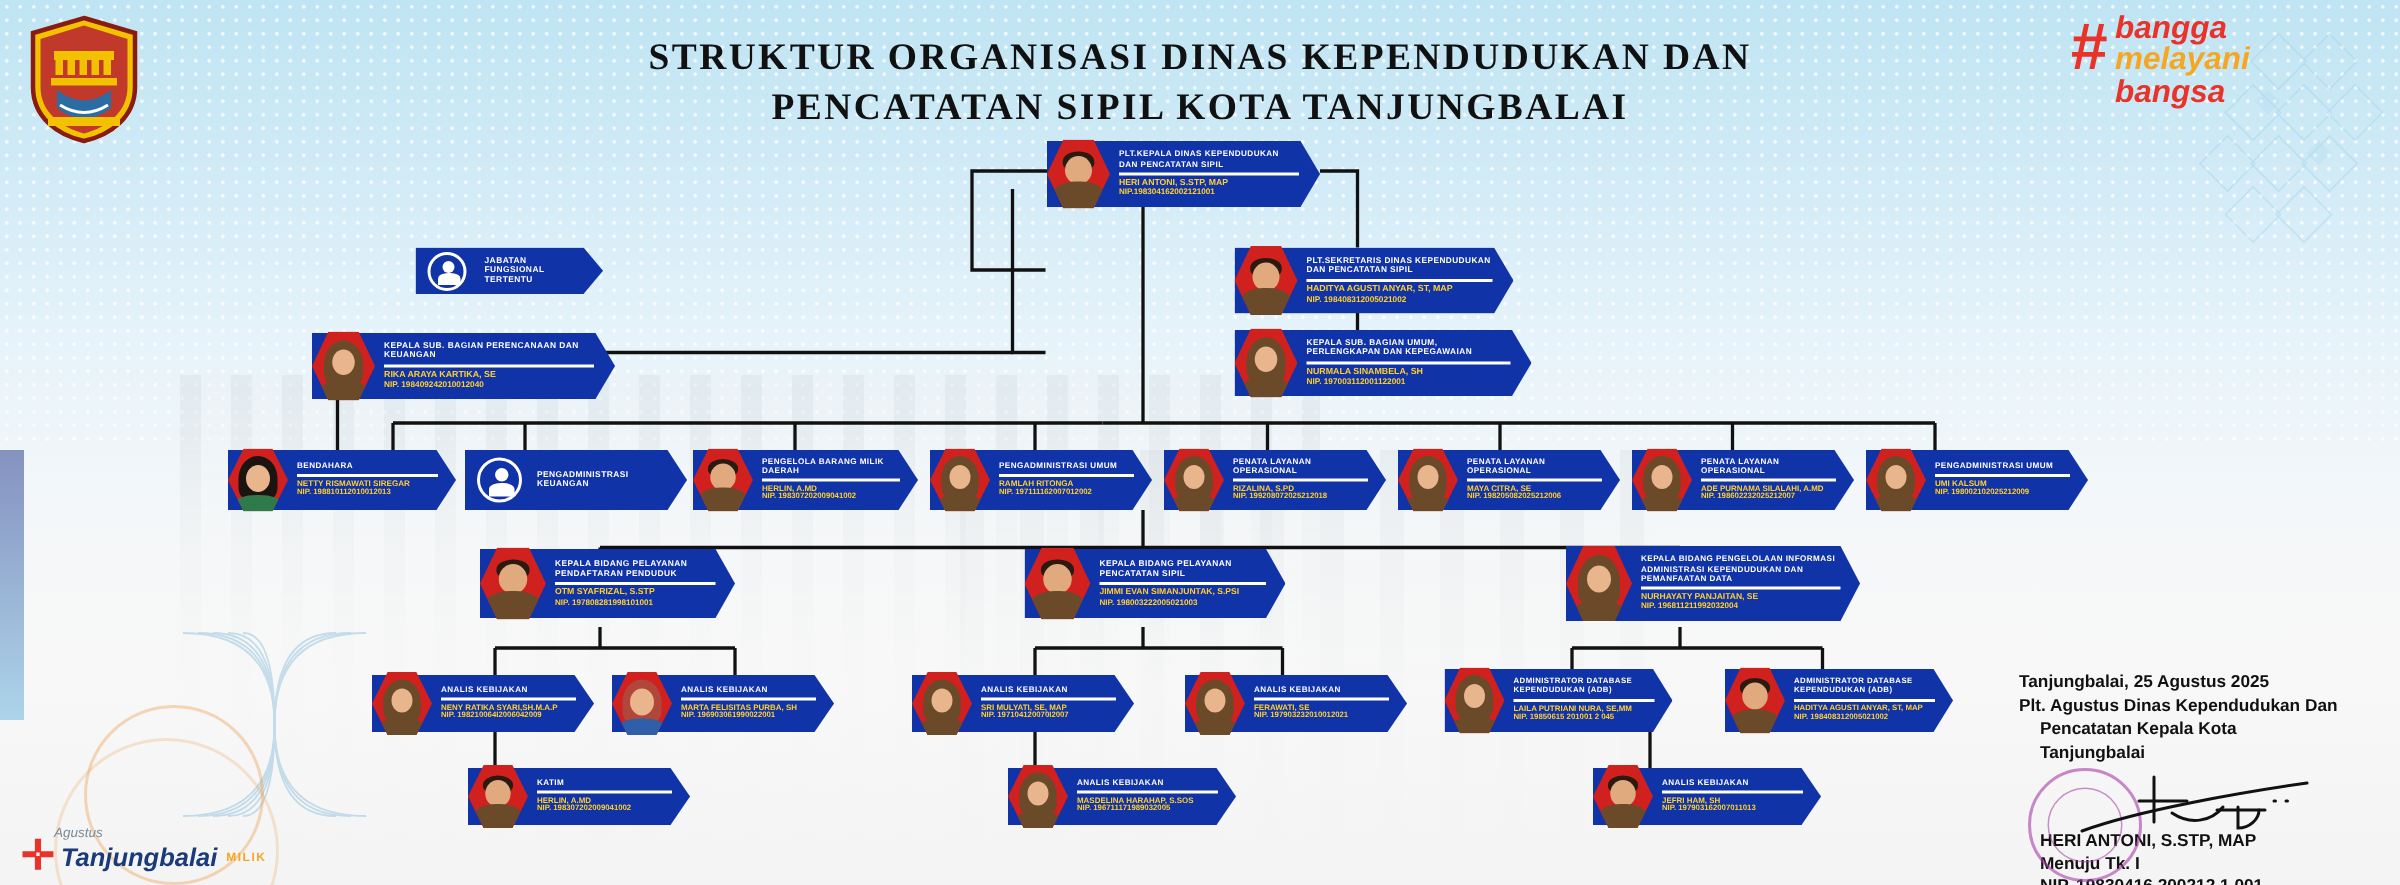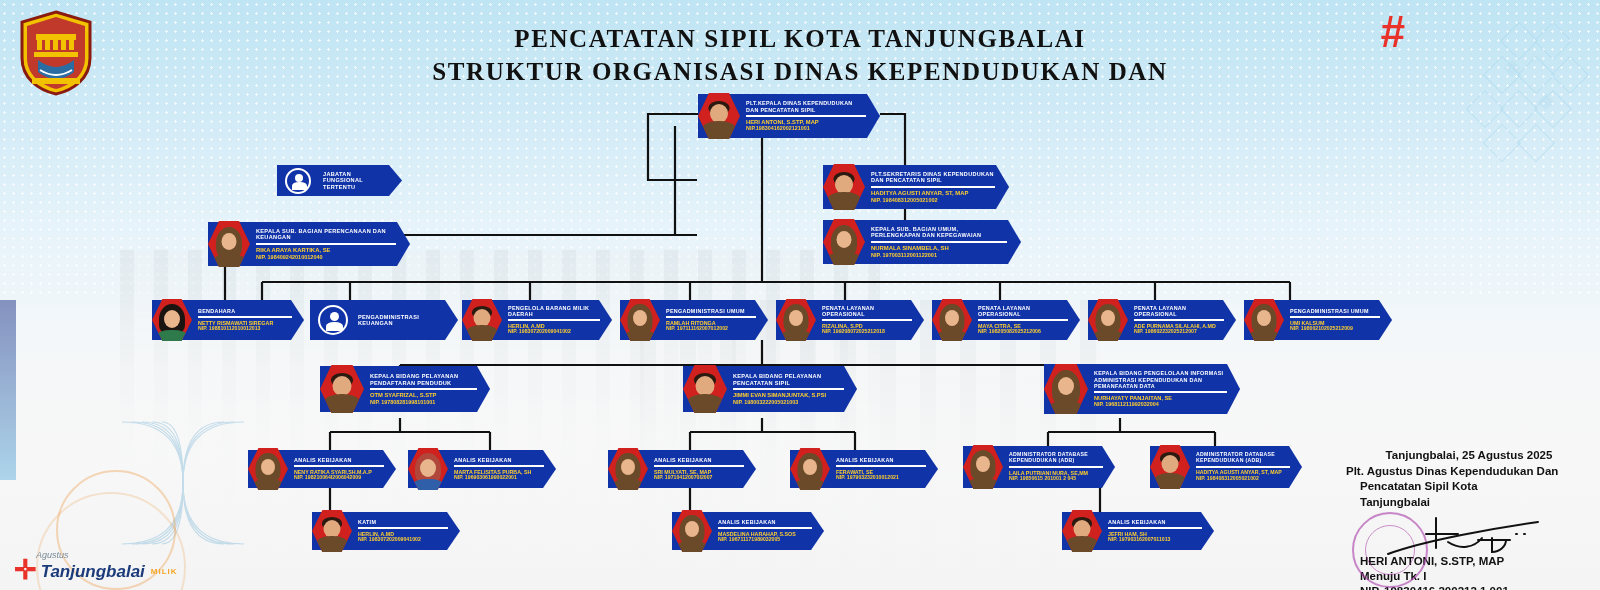--- a/index.html
+++ b/index.html
@@ -114,21 +114,21 @@
   .node.glyph .gicon{
     position:absolute; left:8px; top:50%; transform:translateY(-50%);
     border:2.5px solid #fff; border-radius:50%;
     display:flex; align-items:center; justify-content:center; z-index:3;
   }
   .node.glyph .gicon .gh{ position:absolute; background:#fff; border-radius:50%; }
   .node.glyph .gicon .gb{ position:absolute; background:#fff; border-radius:46% 46% 0 0; }
 
   
   .sign{ position:absolute; right:8px; top:448px; width:246px; color:#111; font-size:11.5px; font-weight:bold; line-height:1.32; }
-  .sign .place{ text-align:center; }
+  .sign .place{ text-align:left; }
   .sign .body2{ margin-top:1px; }
   .sign .gap{ height:44px; position:relative; }
   .stamp{
     position:absolute; left:6px; top:2px; width:76px; height:76px; border-radius:50%;
     border:2px solid rgba(168,60,168,.75);
     opacity:.8;
   }
   .stamp:after{
     content:""; position:absolute; left:11px; top:11px; right:11px; bottom:11px;
     border-radius:50%; border:1.5px solid rgba(168,60,168,.7);
@@ -205,26 +205,31 @@
       <rect x="43" y="30" width="5" height="10"></rect>
     <rect x="51" y="30" width="5" height="10"></rect>
   </g>
   <rect x="16" y="42" width="44" height="5" fill="#f2c200"></rect>
   <path d="M20 50 q18 14 36 0 v12 q-18 14 -36 0 z" fill="#2b6ca3"></path>
   <path d="M22 60 q16 10 32 0" stroke="#fff" stroke-width="2" fill="none"></path>
   <rect x="14" y="68" width="48" height="6" fill="#f2c200"></rect>
 </svg>
 
 <div class="title">
+  <div>STRUKTUR ORGANISASI  DINAS KEPENDUDUKAN DAN</div>
   <div>PENCATATAN SIPIL KOTA TANJUNGBALAI</div>
-  <div>STRUKTUR ORGANISASI  DINAS KEPENDUDUKAN DAN</div>
 </div>
 
 <div class="brand">
   <span class="hash">#</span>
+  <div class="stack">
+    <div class="l1">bangga</div>
+    <div class="l2">melayani</div>
+    <div class="l3">bangsa</div>
+  </div>
 </div>
 
 <svg class="lines">
   <g stroke="#111" stroke-width="2.2" fill="none">
 
     <path d="M762 137 V 210"></path>
 
     <path d="M700 114 H 648 V 180 H 697"></path>
 
     <path d="M880 114 H 905 V 165"></path>
@@ -664,21 +669,21 @@
   <div class="av" style="width:40px; height:42px;">
     <div class="hairtop" style="top:7px; width:20px; height:12px; background:#2b1a10;"></div>
     <div class="head" style="top:10px; width:17px; height:18px; background:#e0a97e;"></div>
     <div class="torso" style="width:32px; height:16px; background:#6b4a2a;"></div>
   </div>
 </div>
 
 <div class="sign">
   <div class="place">Tanjungbalai, 25 Agustus 2025</div>
   <div class="body2">Plt. Agustus Dinas Kependudukan Dan</div>
-  <div style="margin-left:14px;">Pencatatan Sipil Kota</div>
+  <div style="margin-left:14px;">Pencatatan Kepala Kota</div>
   <div style="margin-left:14px;">Tanjungbalai</div>
   <div class="gap">
     <div class="stamp"></div>
     <svg class="sigstroke" width="190" height="44" viewBox="0 0 190 44">
       <g stroke="#111" stroke-width="2" fill="none" stroke-linecap="round">
         <path d="M2 40 C40 26 110 14 152 8"></path>
         <path d="M50 4 V34"></path>
         <path d="M40 20 H72"></path>
         <path d="M62 28 C74 36 88 34 96 24"></path>
         <path d="M92 26 H124"></path>

